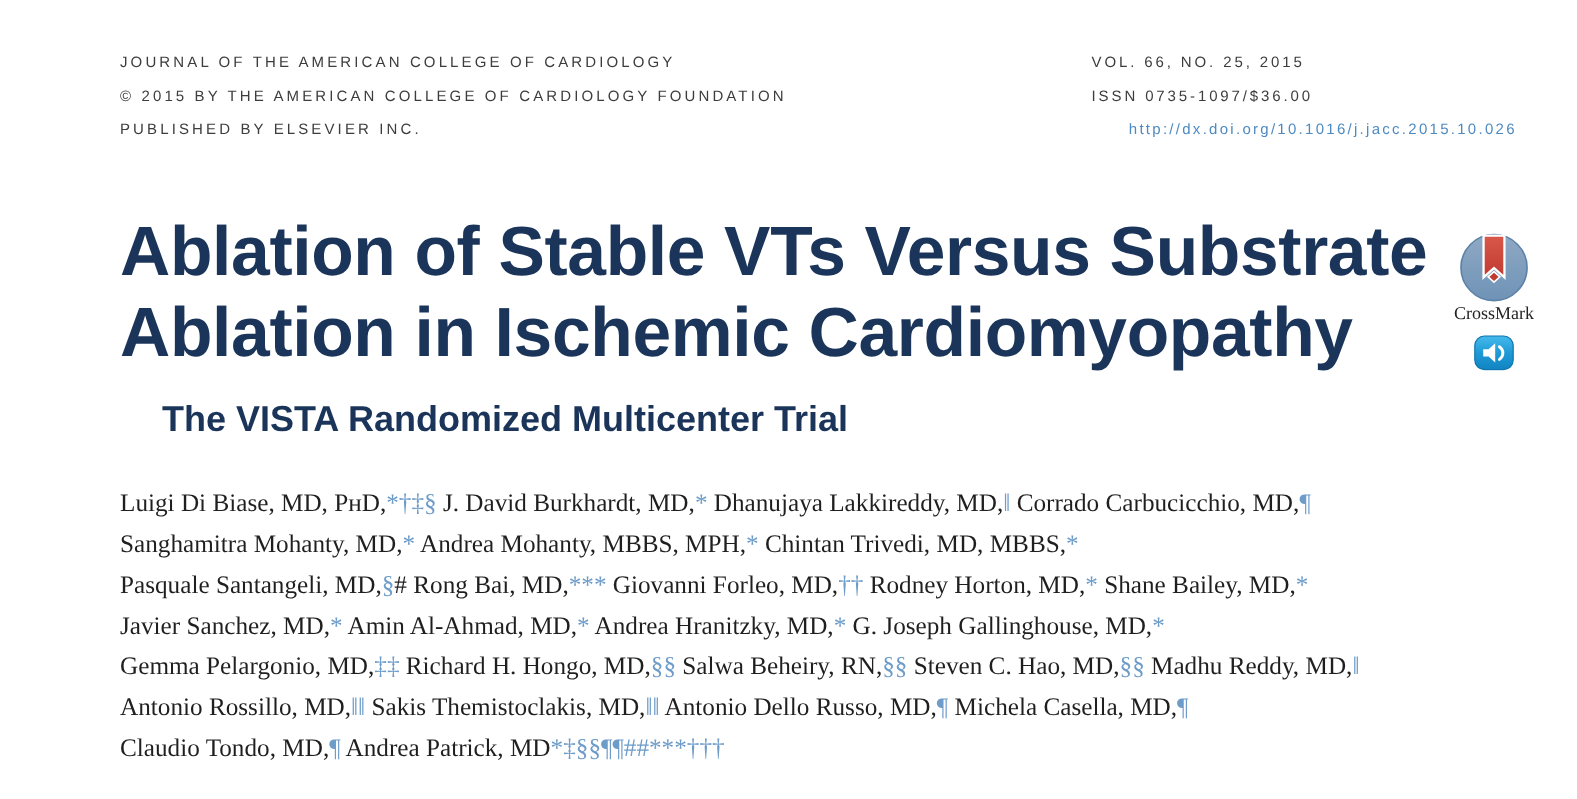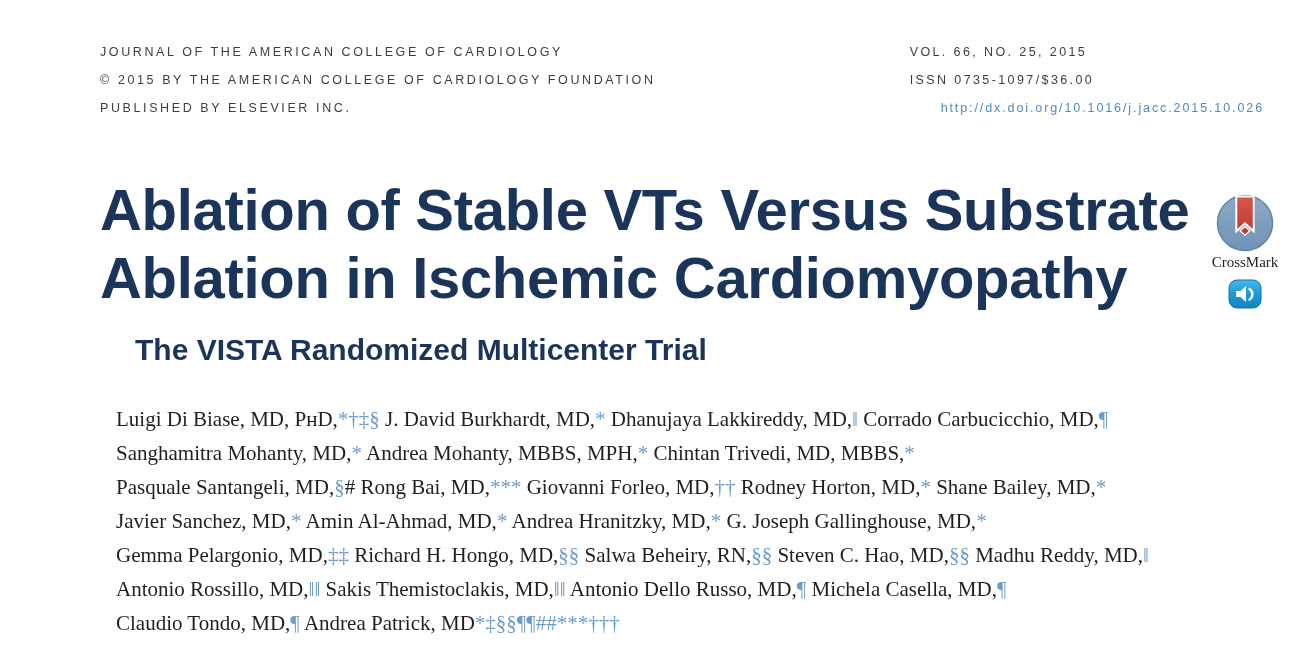--- a/index.html
+++ b/index.html
@@ -53,21 +53,21 @@
     position:absolute;left:100px;top:330px;
     font-size:30px;line-height:40px;font-weight:bold;
     letter-spacing:0px;
     color:var(--navy);
     white-space:nowrap;
     margin-left:35px;
   }
 
   
   .authors{
-    position:absolute;left:116px;top:402px;width:1150px;
+    position:absolute;left:100px;top:402px;width:1150px;
     font-family:"Liberation Serif","DejaVu Serif",serif;
     font-size:21px;line-height:34px;
     color:var(--author-black);
   }
   .author-line{white-space:nowrap;}
   .aff-symbol{color:var(--sym-blue);}
   .aff-symbol-dark{color:var(--author-black);}
 
   
   .badges{

